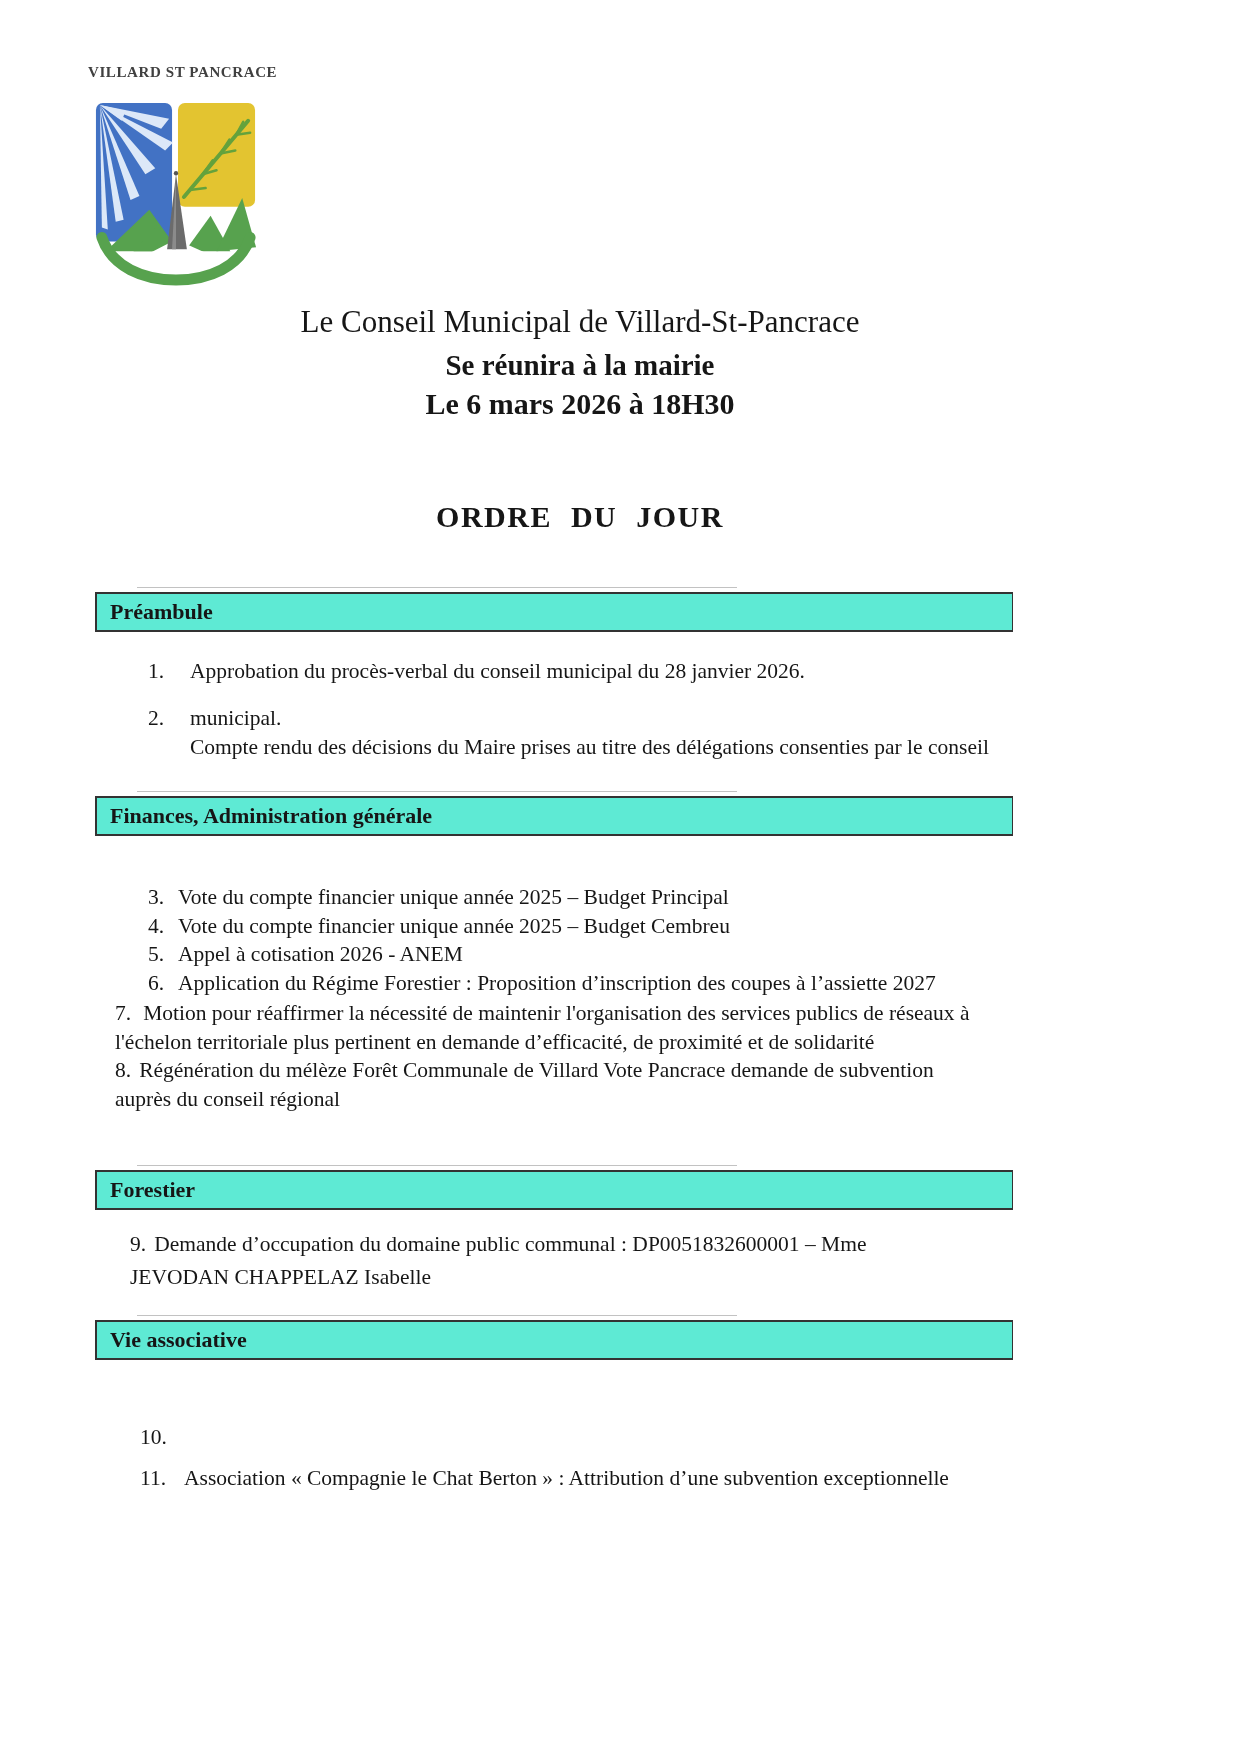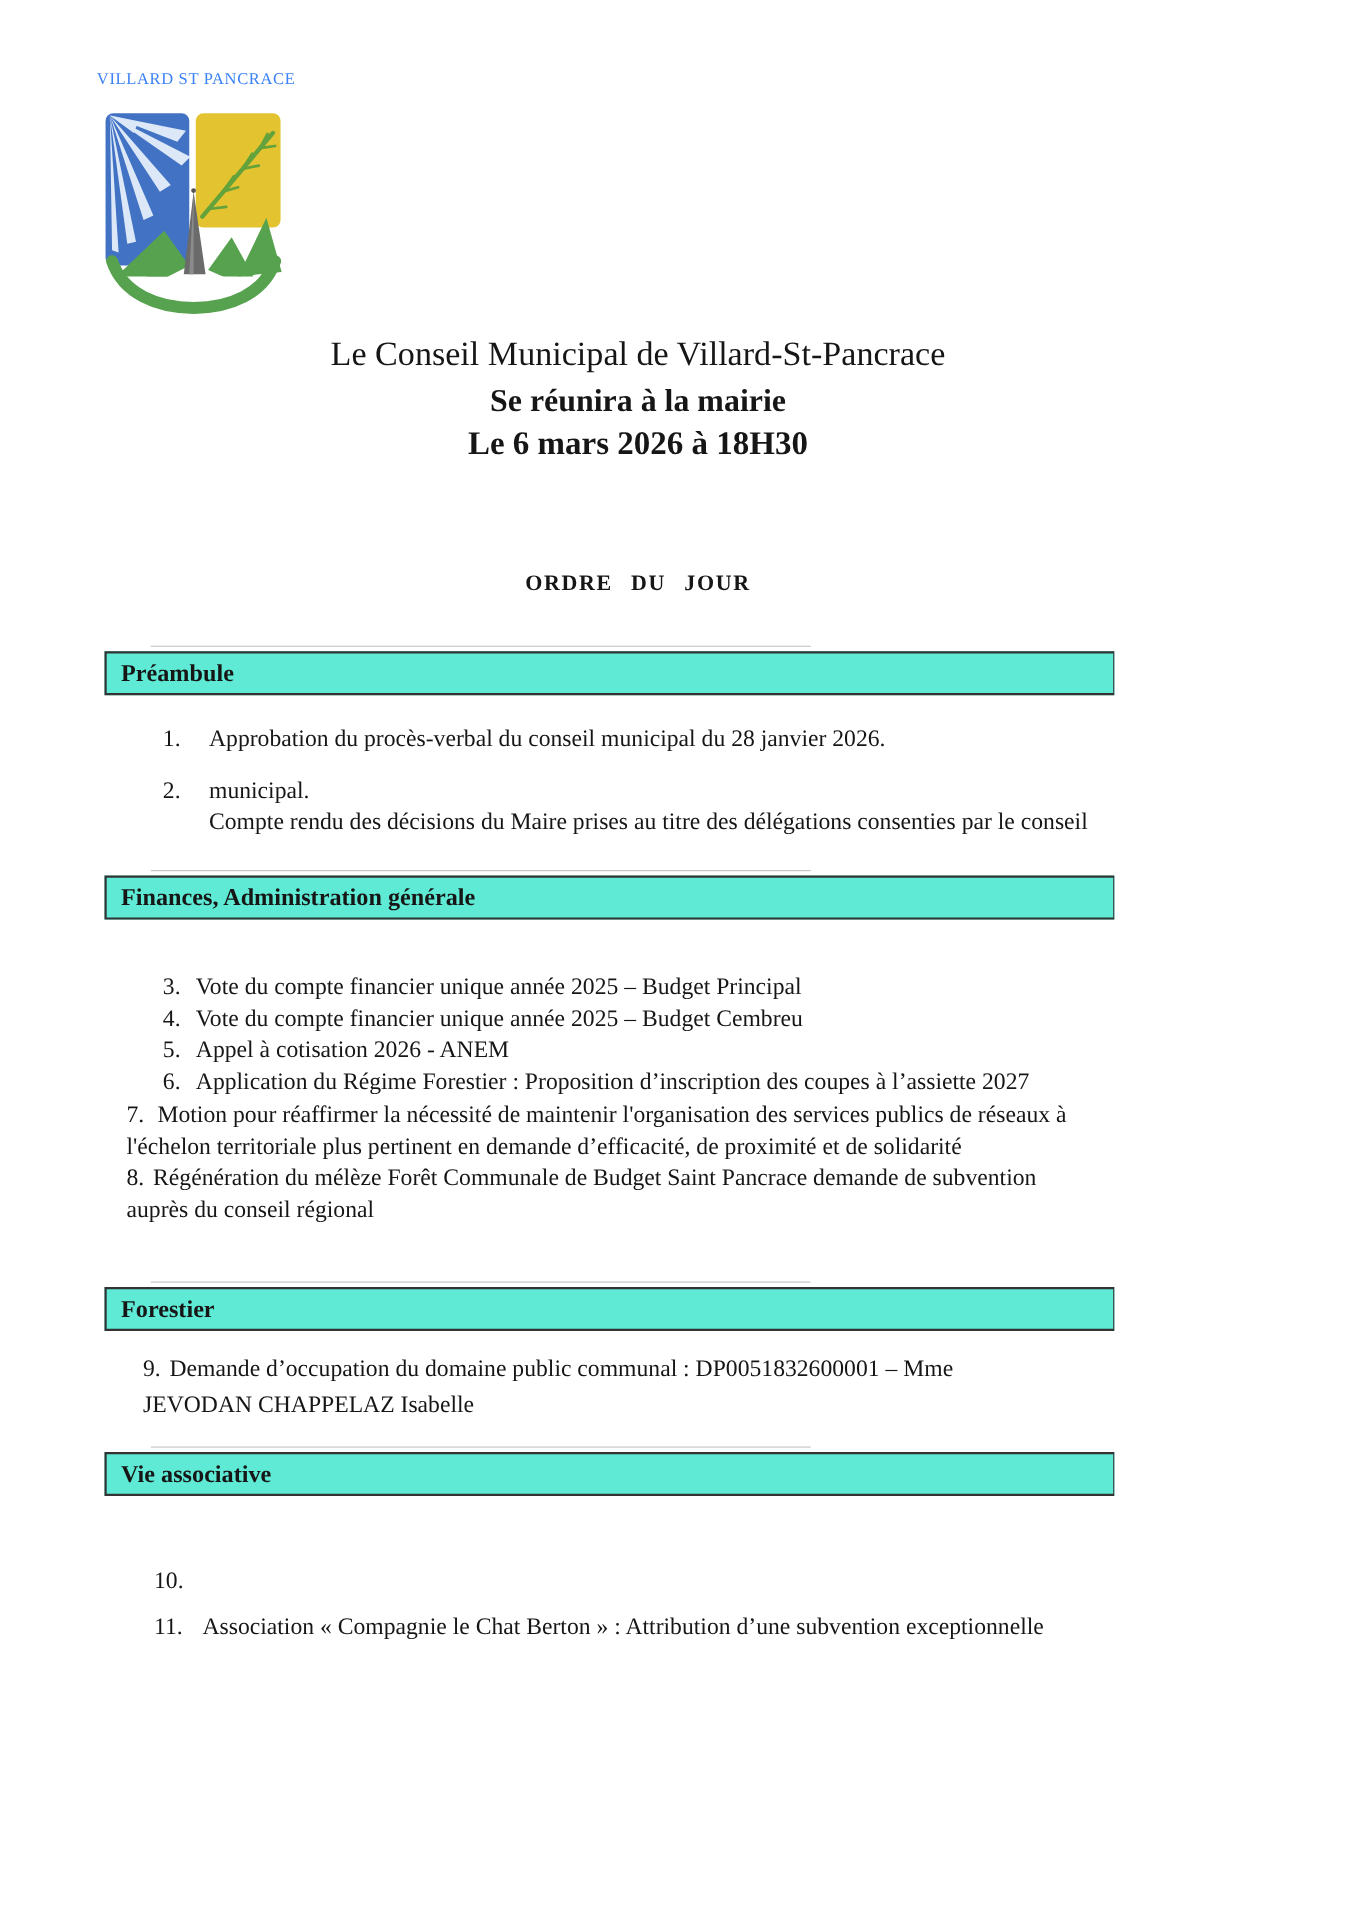--- a/index.html
+++ b/index.html
@@ -4,29 +4,29 @@
 <style>
   html,body { margin:0; padding:0; background:#e8e8e8; }
   .page {
     position:relative; width:1240px; height:1754px; margin:0 auto;
     background:#ffffff; overflow:hidden;
     font-family:"Liberation Serif","DejaVu Serif",serif;
     color:#161616;
   }
   .muni-label {
     position:absolute; left:88px; top:64px;
-    font-size:15px; font-weight:normal; letter-spacing:0.6px; color:#3b82f6;
+    font-size:15px; font-weight:bold; letter-spacing:0.6px; color:#404040;
   }
   .logo { position:absolute; left:92px; top:98px; width:168px; height:188px; }
 
   .center-band { position:absolute; left:20px; width:1120px; text-align:center; }
   .t1 { top:304px; font-size:31px; }
   .t2 { top:349px; font-size:29px; font-weight:bold; }
   .t3 { top:387px; font-size:30px; font-weight:bold; }
-  .agenda { top:519px; font-size:20px; font-weight:bold; letter-spacing:1.5px; word-spacing:10px; }
+  .agenda { top:500px; font-size:30px; font-weight:bold; letter-spacing:1.5px; word-spacing:10px; }
 
   .section-box {
     position:absolute; left:95px; width:918px; height:40px;
     box-sizing:border-box; border:2px solid #333; border-right-width:1px;
     background:#5eead4; display:flex; align-items:center; padding-left:13px;
     font-size:22px; font-weight:bold;
   }
   .section-box::before {
     content:""; position:absolute; top:-7px; left:40px; width:600px; height:1px; background:#c2c2c2;
   }
@@ -145,21 +145,21 @@
     <div class="hitem">
       <span class="num">6.</span>
       <div class="txt">Application du Régime Forestier : Proposition d’inscription des coupes à l’assiette 2027</div>
     </div>
   </div>
   <div class="pitem p7 body-txt">
     <div><span class="num">7.</span><span>Motion pour réaffirmer la nécessité de maintenir l'organisation des services publics de réseaux à</span></div>
     <div>l'échelon territoriale plus pertinent en demande d’efficacité, de proximité et de solidarité</div>
   </div>
   <div class="pitem p8 body-txt">
-    <div><span class="num">8.</span><span>Régénération du mélèze Forêt Communale de Budget Saint Pancrace demande de subvention</span></div>
+    <div><span class="num">8.</span><span>Régénération du mélèze Forêt Communale de Villard Vote Pancrace demande de subvention</span></div>
     <div>auprès du conseil régional</div>
   </div>
 
   <div class="section-box box-urbanisme">
     <span>Forestier</span>
   </div>
   <div class="pitem p9 body-txt">
     <div><span class="num">9.</span><span>Demande d’occupation du domaine public communal : DP0051832600001 – Mme</span></div>
     <div>JEVODAN CHAPPELAZ Isabelle</div>
   </div>

